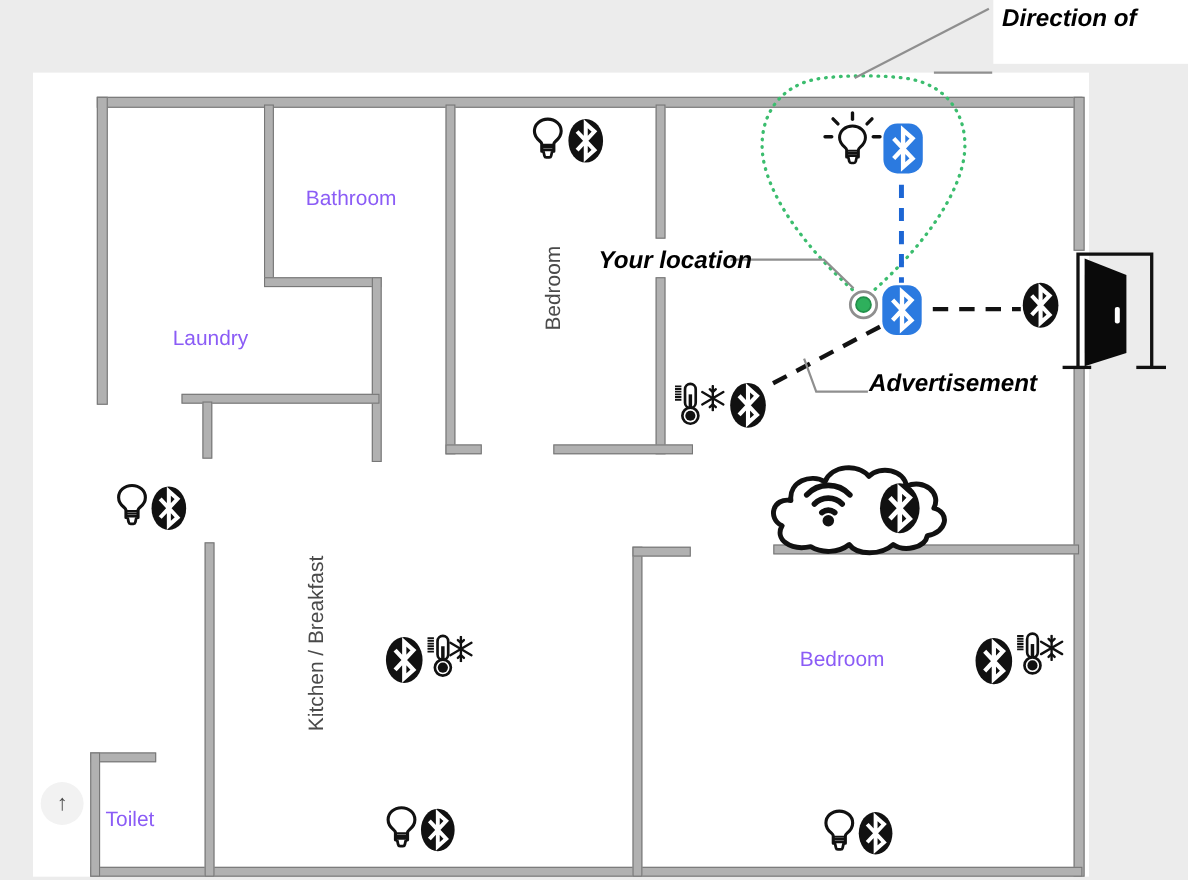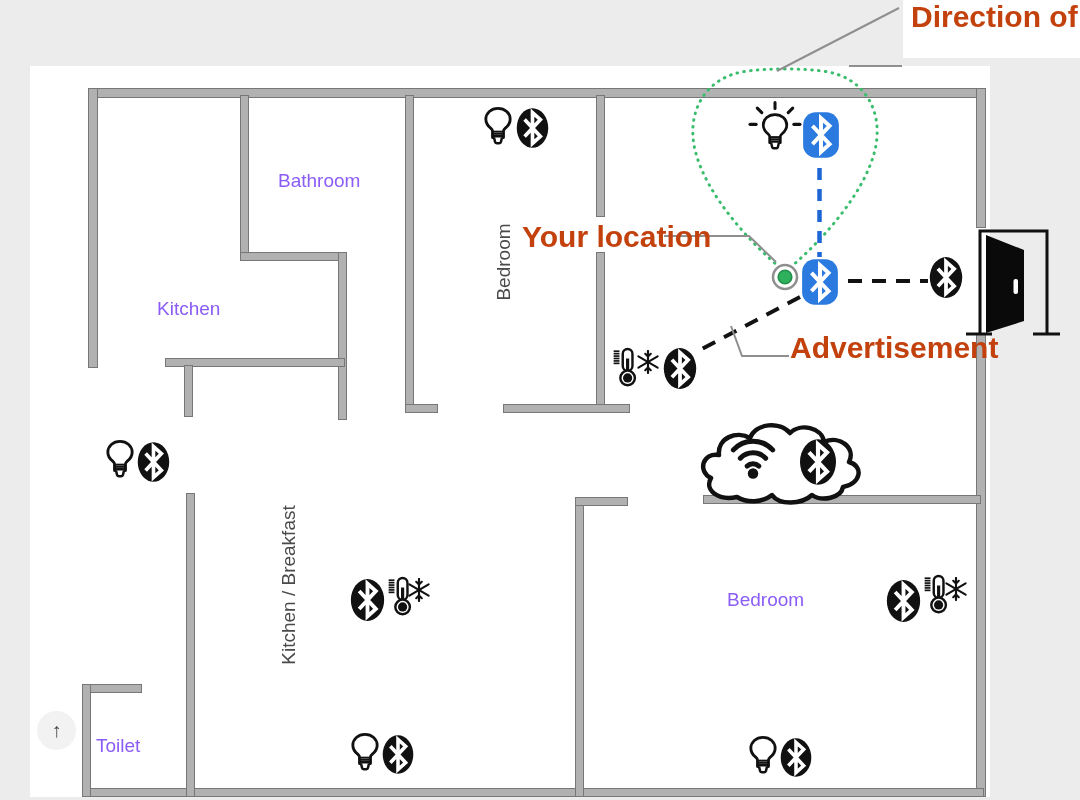--- a/index.html
+++ b/index.html
@@ -4,22 +4,22 @@
 <style>
   html,body{margin:0;padding:0;}
   body{font-family:"Liberation Sans",sans-serif;background:#ececec;}
   .stage{position:relative;width:1080px;height:800px;background:#ececec;overflow:hidden;}
   .canvas{position:absolute;left:30px;top:66px;width:960px;height:731px;background:#ffffff;z-index:1;}
   .wall{position:absolute;background:#b1b1b1;border:1px solid #777;box-sizing:border-box;z-index:2;}
   .overlay{position:absolute;left:0;top:0;z-index:3;}
   .room-label{position:absolute;z-index:4;color:#8b5cf6;font-size:19px;white-space:nowrap;}
   .vlabel{position:absolute;z-index:4;color:#4a4a4a;font-size:19px;white-space:nowrap;
           display:flex;align-items:center;justify-content:center;transform:rotate(-90deg);}
-  .blue-label{position:absolute;z-index:5;color:#c2410c;font-weight:700;
-              font-size:30px;line-height:27px;white-space:nowrap;}
+  .blue-label{position:absolute;z-index:5;color:#000000;font-weight:700;font-style:italic;
+              font-size:22px;line-height:27px;white-space:nowrap;}
   .doc-box{position:absolute;left:903px;top:0;width:177px;height:58px;background:#ffffff;
            z-index:5;padding:3px 0 0 8px;box-sizing:border-box;}
   .scroll-top{position:absolute;left:37px;top:711px;width:39px;height:39px;border-radius:50%;
               background:#f2f2f2;border:none;z-index:6;color:#4a4a4a;font-size:20px;font-weight:700;
               display:flex;align-items:center;justify-content:center;cursor:pointer;}
 </style>
 </head>
 <body>
 
 <div class="stage">
@@ -166,30 +166,30 @@
     <g>
       <path d="M980 334 L980 231 L1047 231 L1047 334" fill="none" stroke="#111" stroke-width="3"></path>
       <line x1="966" y1="334" x2="992" y2="334" stroke="#111" stroke-width="3"></line>
       <line x1="1033" y1="334" x2="1060" y2="334" stroke="#111" stroke-width="3"></line>
       <polygon points="986,235 1024,250 1024,321 986,333" fill="#0a0a0a"></polygon>
       <rect x="1013.5" y="279" width="4.5" height="15" rx="2" fill="#fff"></rect>
     </g>
   </svg>
 
   <div class="room-label" style="left:278px;top:170px;">Bathroom</div>
-  <div class="room-label" style="left:157px;top:298px;">Kitchen</div>
+  <div class="room-label" style="left:157px;top:298px;">Laundry</div>
   <div class="vlabel" style="left:459px;top:251px;width:90px;height:22px;">Bedroom</div>
   <div class="vlabel" style="left:204px;top:574px;width:170px;height:22px;">Kitchen / Breakfast</div>
   <div class="room-label" style="left:96px;top:735px;">Toilet</div>
   <div class="room-label" style="left:727px;top:589px;">Bedroom</div>
 
   <div class="doc-box">
     <div class="blue-label" style="position:static;">Direction of</div>
   </div>
-  <div class="blue-label" style="left:522px;top:223px;">Your location</div>
+  <div class="blue-label" style="left:544px;top:223px;">Your location</div>
   <div class="blue-label" style="left:790px;top:334px;text-align:center;">
     <div>Advertisement</div>
   </div>
 
   <button class="scroll-top">
     <span>↑</span>
   </button>
 </div>
 
 </body></html>

